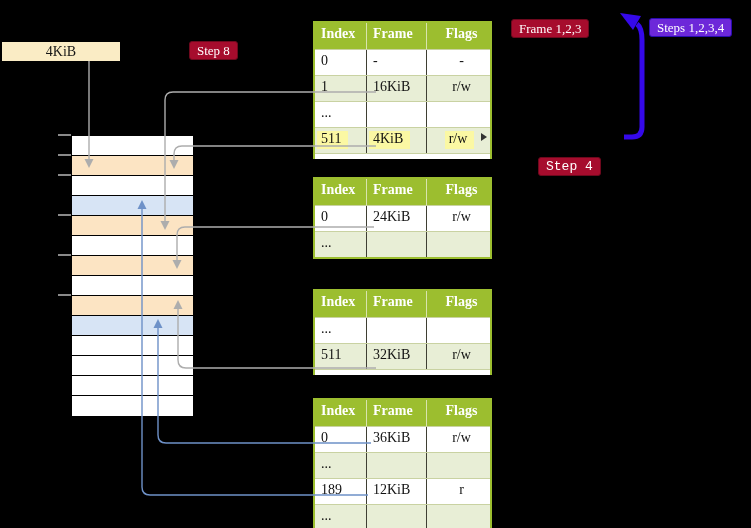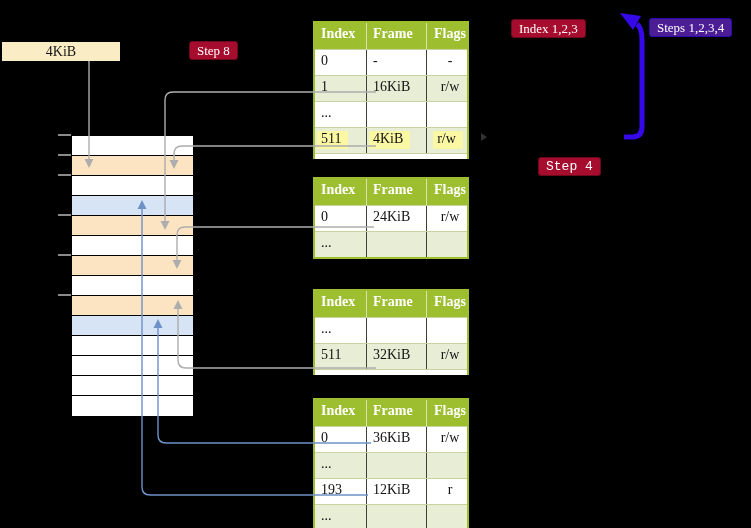--- a/index.html
+++ b/index.html
@@ -1,20 +1,20 @@
 <!DOCTYPE html>
 <html><head>
 <meta charset="utf-8">
 <style>
   html,body{margin:0;padding:0;background:#000;}
   #stage{position:relative;width:751px;height:528px;background:#000;overflow:hidden;
          font-family:"Liberation Serif","DejaVu Serif",serif;}
 
   
-  .ptable{position:absolute;left:313px;width:156px;box-sizing:border-box;
+  .ptable{position:absolute;left:313px;width:179px;box-sizing:border-box;
           border:2px solid #9CBE2F;border-bottom:none;background:#0369a1;}
   .ptable.closed{border-bottom:2px solid #9CBE2F;}
   .trow{display:flex;height:26px;box-sizing:border-box;}
   .trow.head{background:#9CBE2F;}
   .trow.green{background:#E8EED6;}
   .trow.white{background:#fff;}
   .trow + .trow{border-top:1px solid #C9D2A2;}
   .tcell{box-sizing:border-box;padding:3px 0 0 6px;font-size:14px;color:#111;
          overflow:hidden;white-space:nowrap;}
   .head .tcell{color:#fff;font-weight:bold;border-right:1px solid #D9E4AE;}
@@ -31,37 +31,37 @@
   .mrow:last-child{border-bottom:none;}
   .mrow.white{background:#ffffff;}
   .mrow.orange{background:#FCE4C3;}
   .mrow.blue{background:#D7E4F5;}
   .tick{position:absolute;left:58px;width:13px;height:2px;background:#8A8A8A;}
 
   
   .badge{position:absolute;color:#fff;font-size:13px;line-height:15px;
          padding:1px 7px;border-radius:3px;white-space:nowrap;box-sizing:border-box;}
   .badge.red{background:#A60C2D;border:1px solid #6E081D;}
-  .badge.blue{background:#4c1d95;border:1px solid #2A0BAF;}
+  .badge.blue{background:#6d28d9;border:1px solid #2A0BAF;}
   #size-label{position:absolute;left:2px;top:42px;width:118px;height:19px;
               background:#FAECC5;color:#141414;font-size:14px;line-height:19px;
               text-align:center;}
 
   
   #overlay{position:absolute;left:0;top:0;z-index:10;pointer-events:none;}
 </style>
 </head>
 <body>
 
 <div id="stage">
 
   <div id="size-label">4KiB</div>
 
   <div class="badge red" style="left:189px;top:41px;">Step 8</div>
-  <div class="badge red" style="left:511px;top:19px;">Index 1,2,3</div>
+  <div class="badge red" style="left:511px;top:19px;">Frame 1,2,3</div>
   <div class="badge blue" style="left:649px;top:18px;">Steps 1,2,3,4</div>
   <div class="badge red" style="left:538px;top:157px;font-family:Liberation Mono, monospace;">Step 4</div>
 
   <div id="memory">
       <div class="mrow white"></div>
       <div class="mrow orange"></div>
       <div class="mrow white"></div>
       <div class="mrow blue"></div>
       <div class="mrow orange"></div>
       <div class="mrow white"></div>
@@ -157,21 +157,21 @@
       <div class="tcell c0">0</div>
       <div class="tcell c1">36KiB</div>
       <div class="tcell c2">r/w</div>
     </div>
     <div class="trow body green">
       <div class="tcell c0">...</div>
       <div class="tcell c1"></div>
       <div class="tcell c2"></div>
     </div>
     <div class="trow body white">
-      <div class="tcell c0">193</div>
+      <div class="tcell c0">189</div>
       <div class="tcell c1">12KiB</div>
       <div class="tcell c2">r</div>
     </div>
     <div class="trow body green">
       <div class="tcell c0">...</div>
       <div class="tcell c1"></div>
       <div class="tcell c2"></div>
     </div>
   </div>
 

